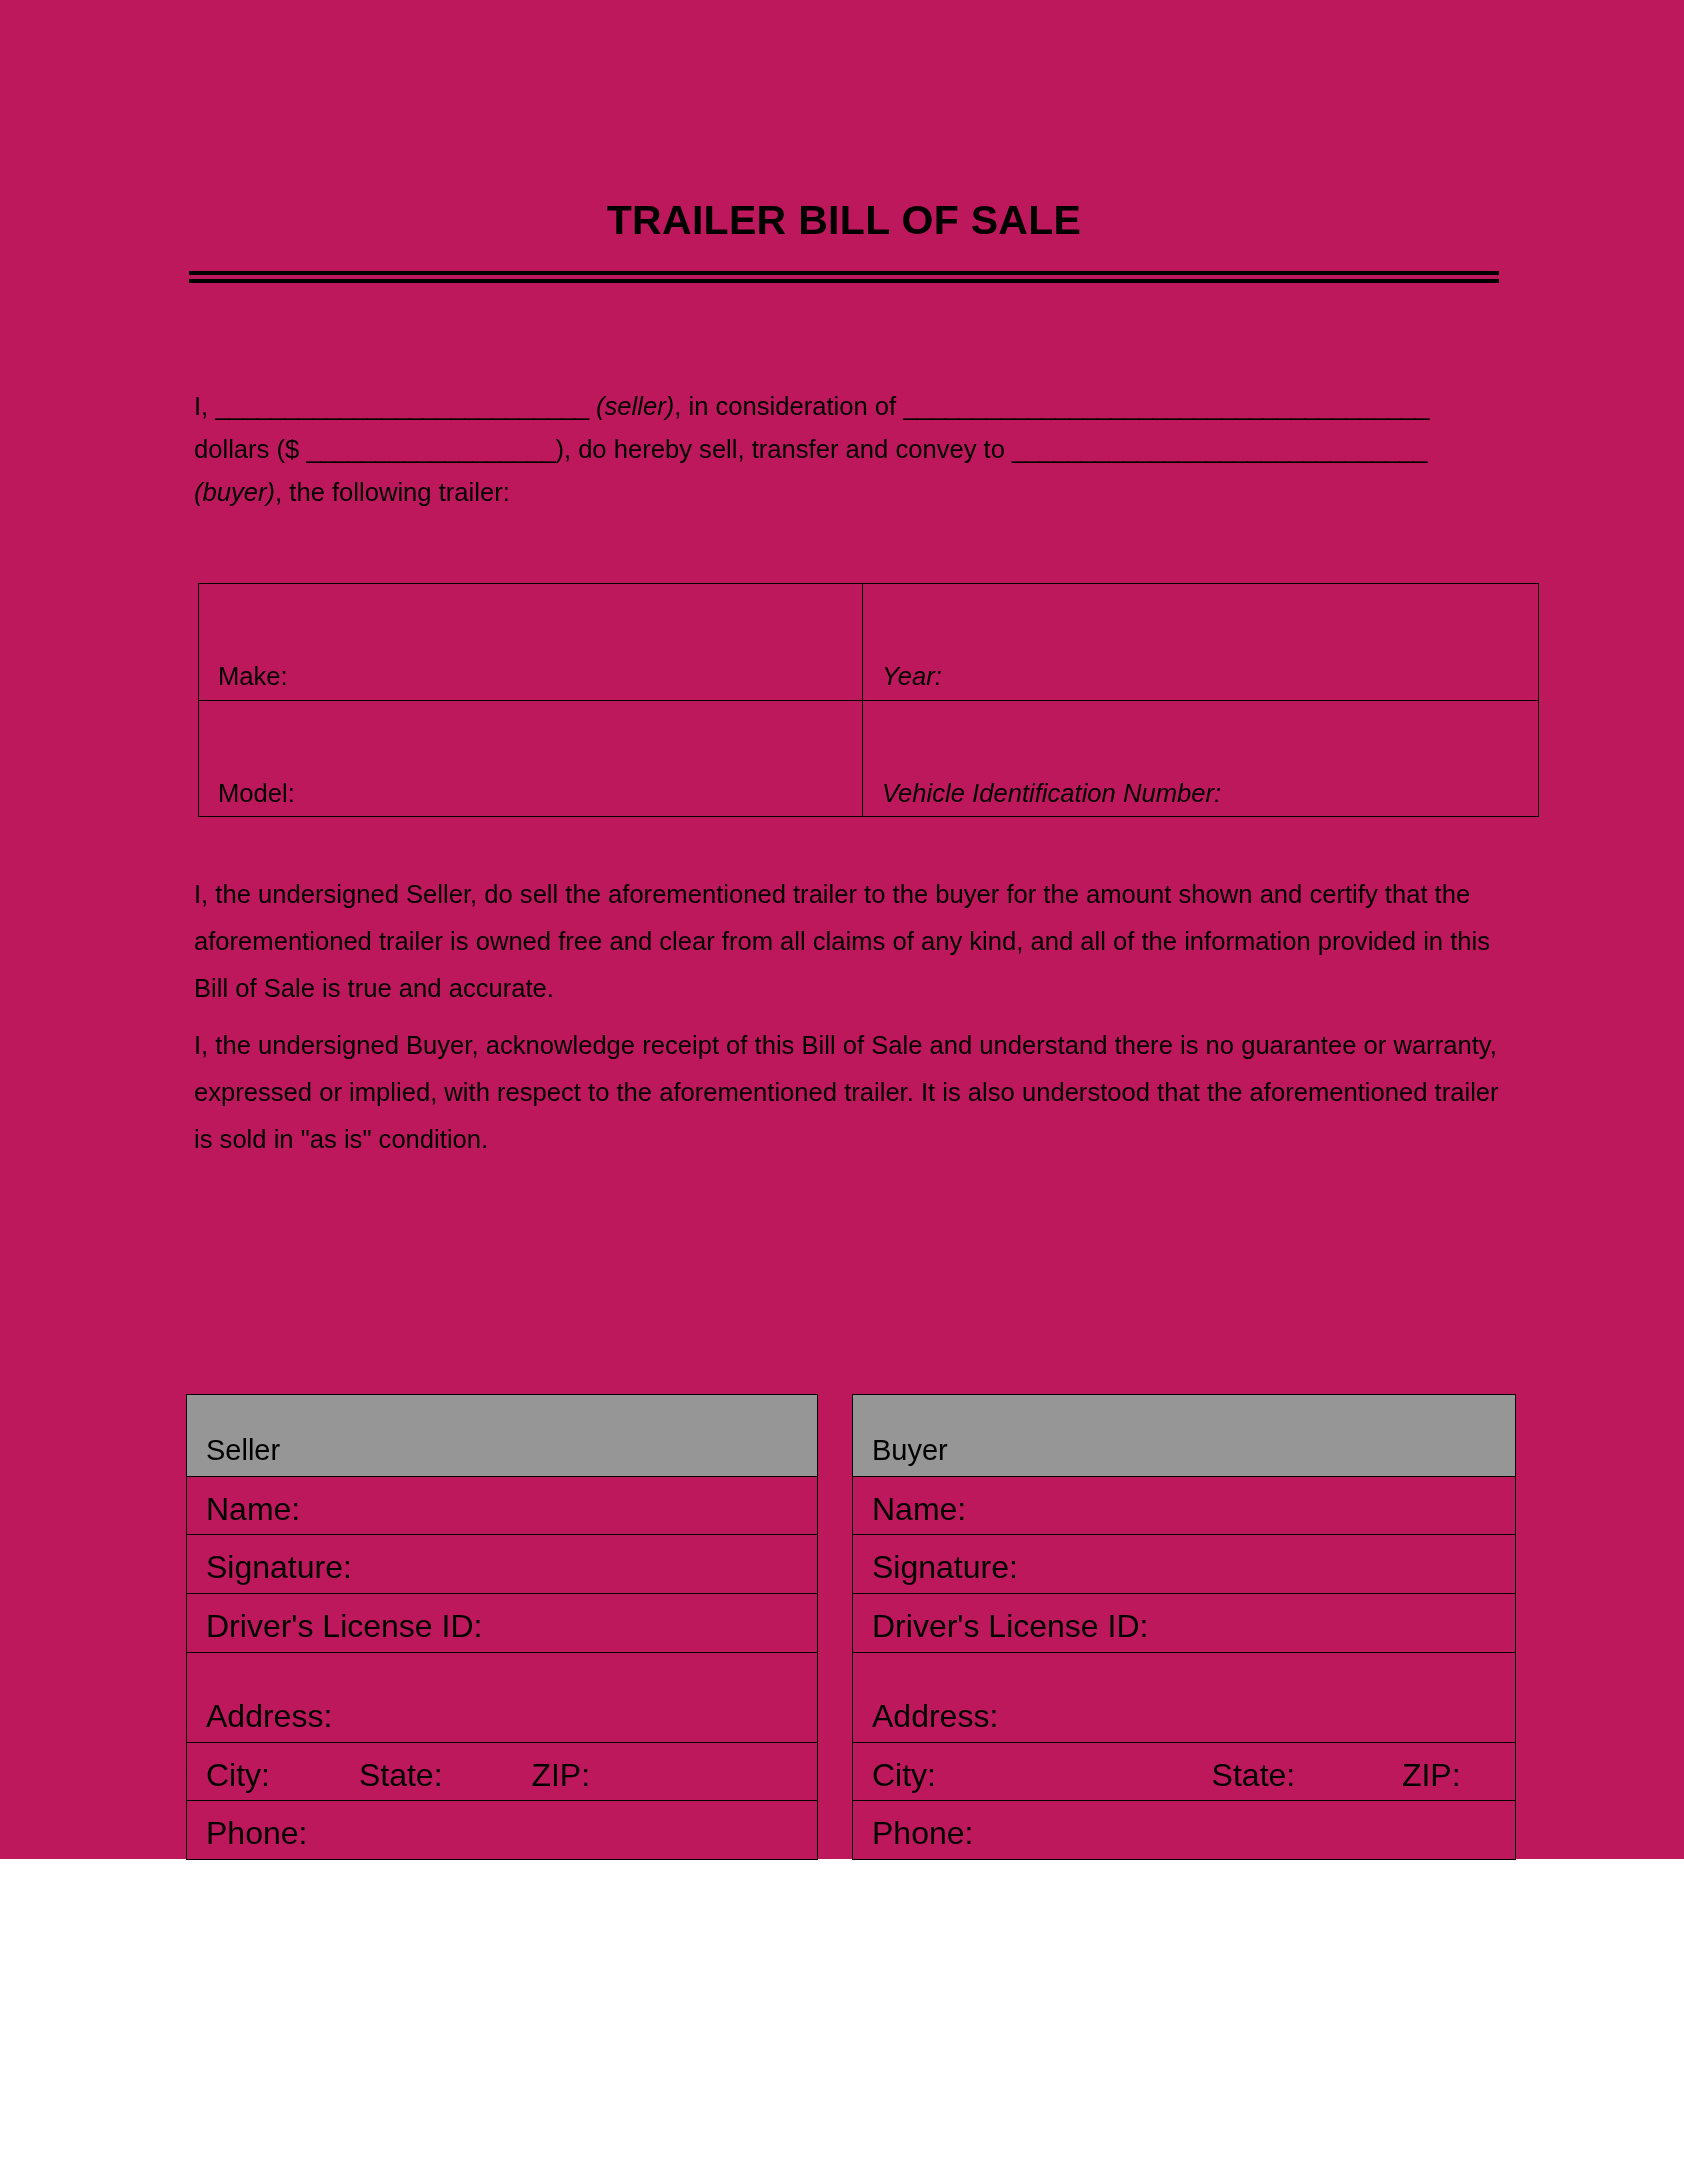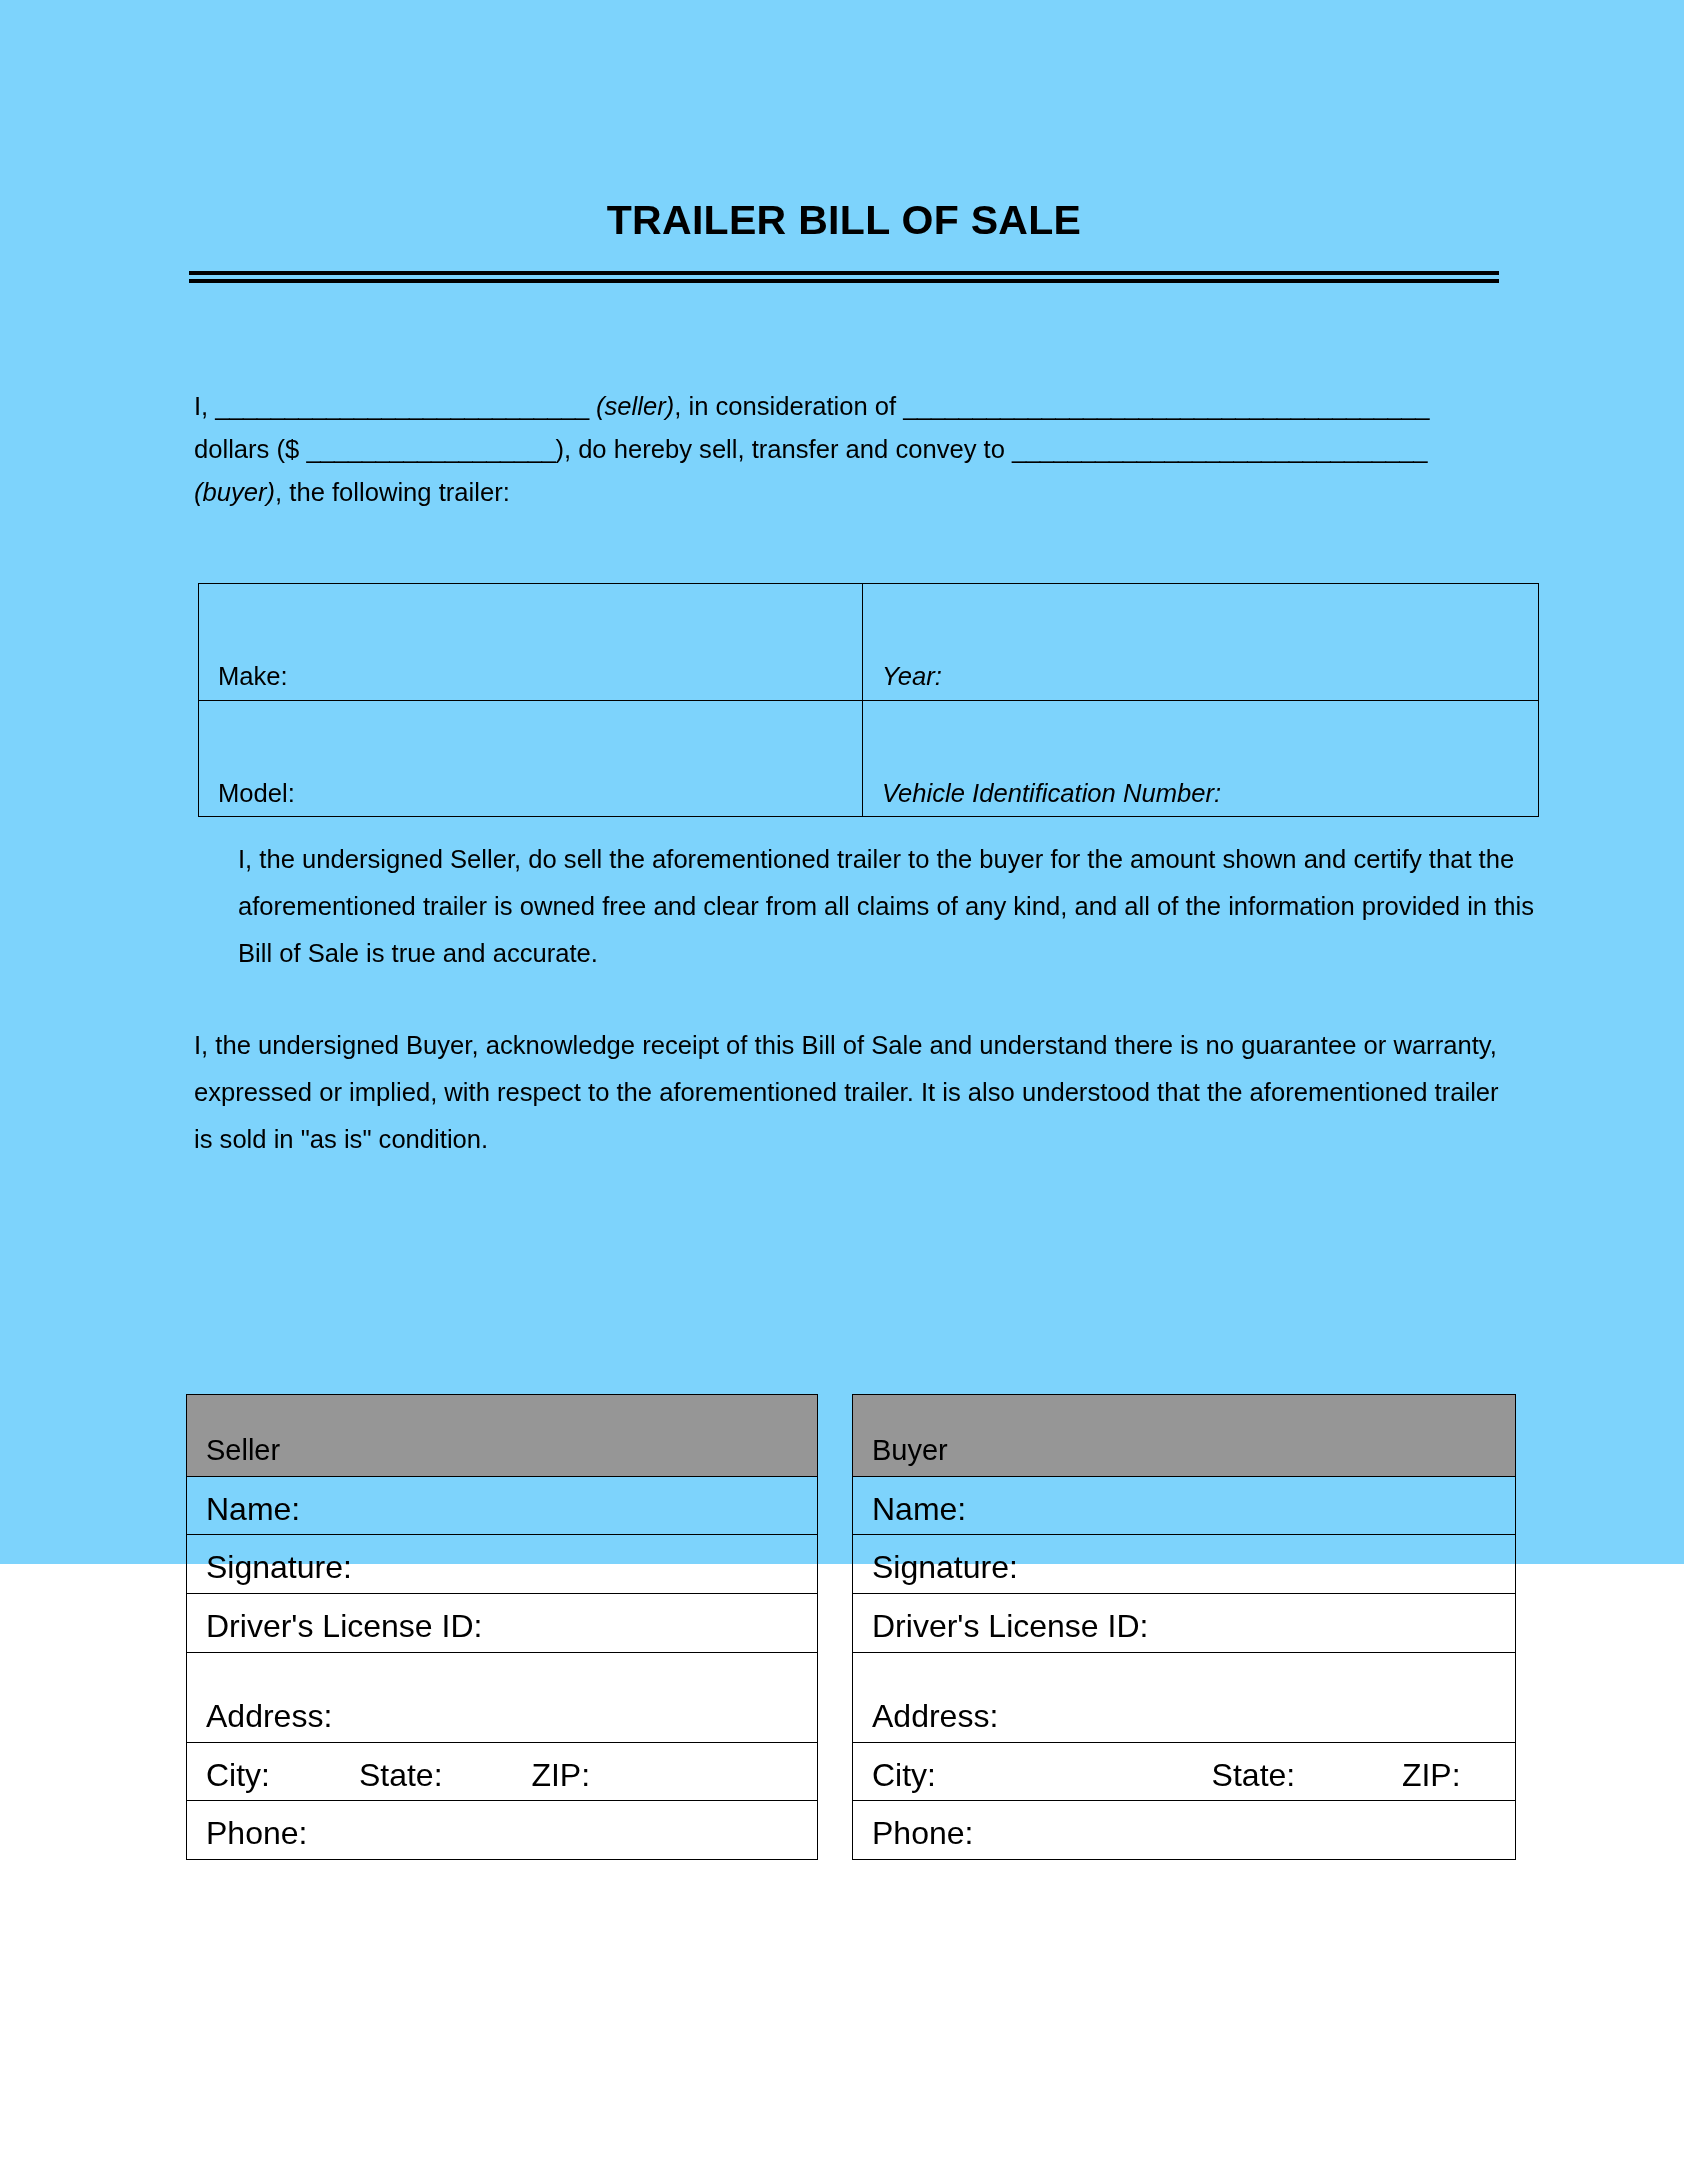--- a/index.html
+++ b/index.html
@@ -13,22 +13,22 @@
     font-family: "Liberation Sans", sans-serif;
     color: #000000;
     position: relative;
     overflow: hidden;
   }
 
   .page {
     position: absolute;
     left: 0; top: 0;
     width: 1685px;
-    height: 1564px;
-    background: #7dd3fc;
+    height: 1859px;
+    background: #be185d;
   }
 
   
   .title {
     position: absolute;
     left: 189px;
     top: 198px;
     width: 1310px;
     text-align: center;
     font-size: 41px;
@@ -81,21 +81,21 @@
   .vehicle-table td.col-b { width: 656px; font-style: italic; }
 
   
   .body-par {
     position: absolute;
     left: 194px;
     width: 1312px;
     font-size: 25.6px;
     line-height: 47px;
   }
-  #par-seller { top: 836px; margin-left: 44px; }
+  #par-seller { top: 871px; }
   #par-buyer  { top: 1022px; }
 
   
   .dated {
     position: absolute;
     left: 194px;
     top: 1221px;
     width: 1312px;
     font-size: 25.6px;
     line-height: 43px;

